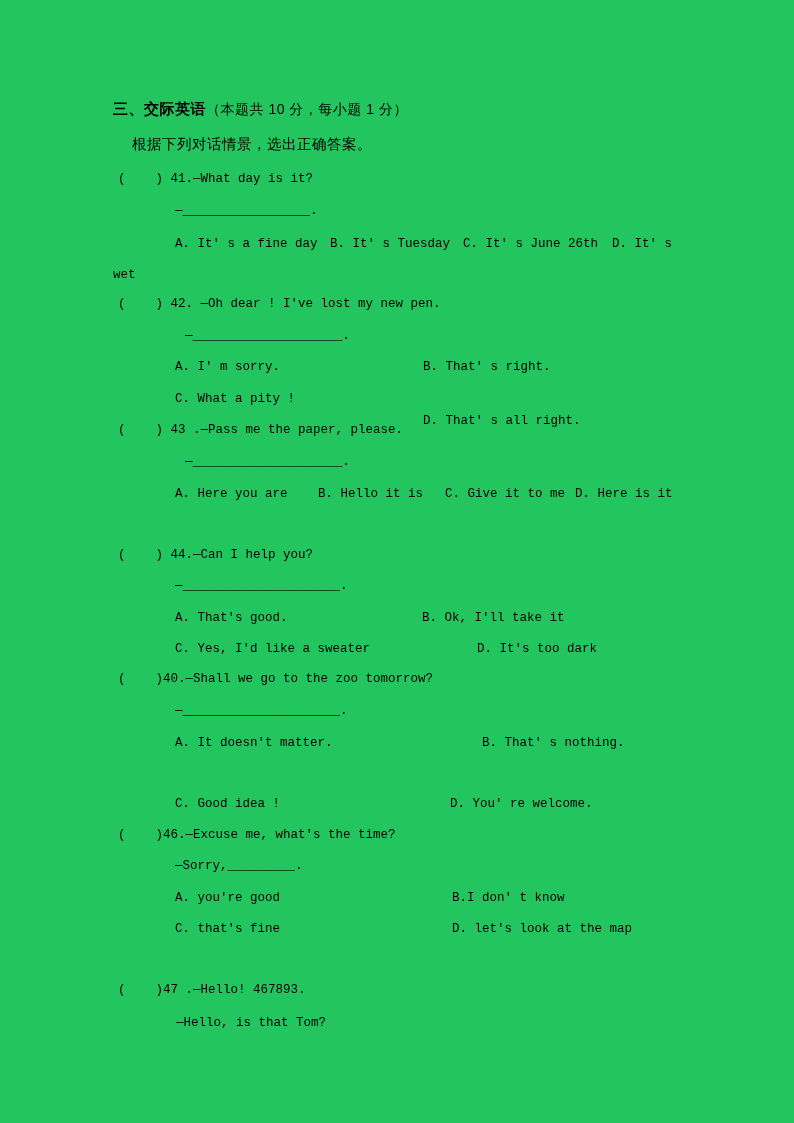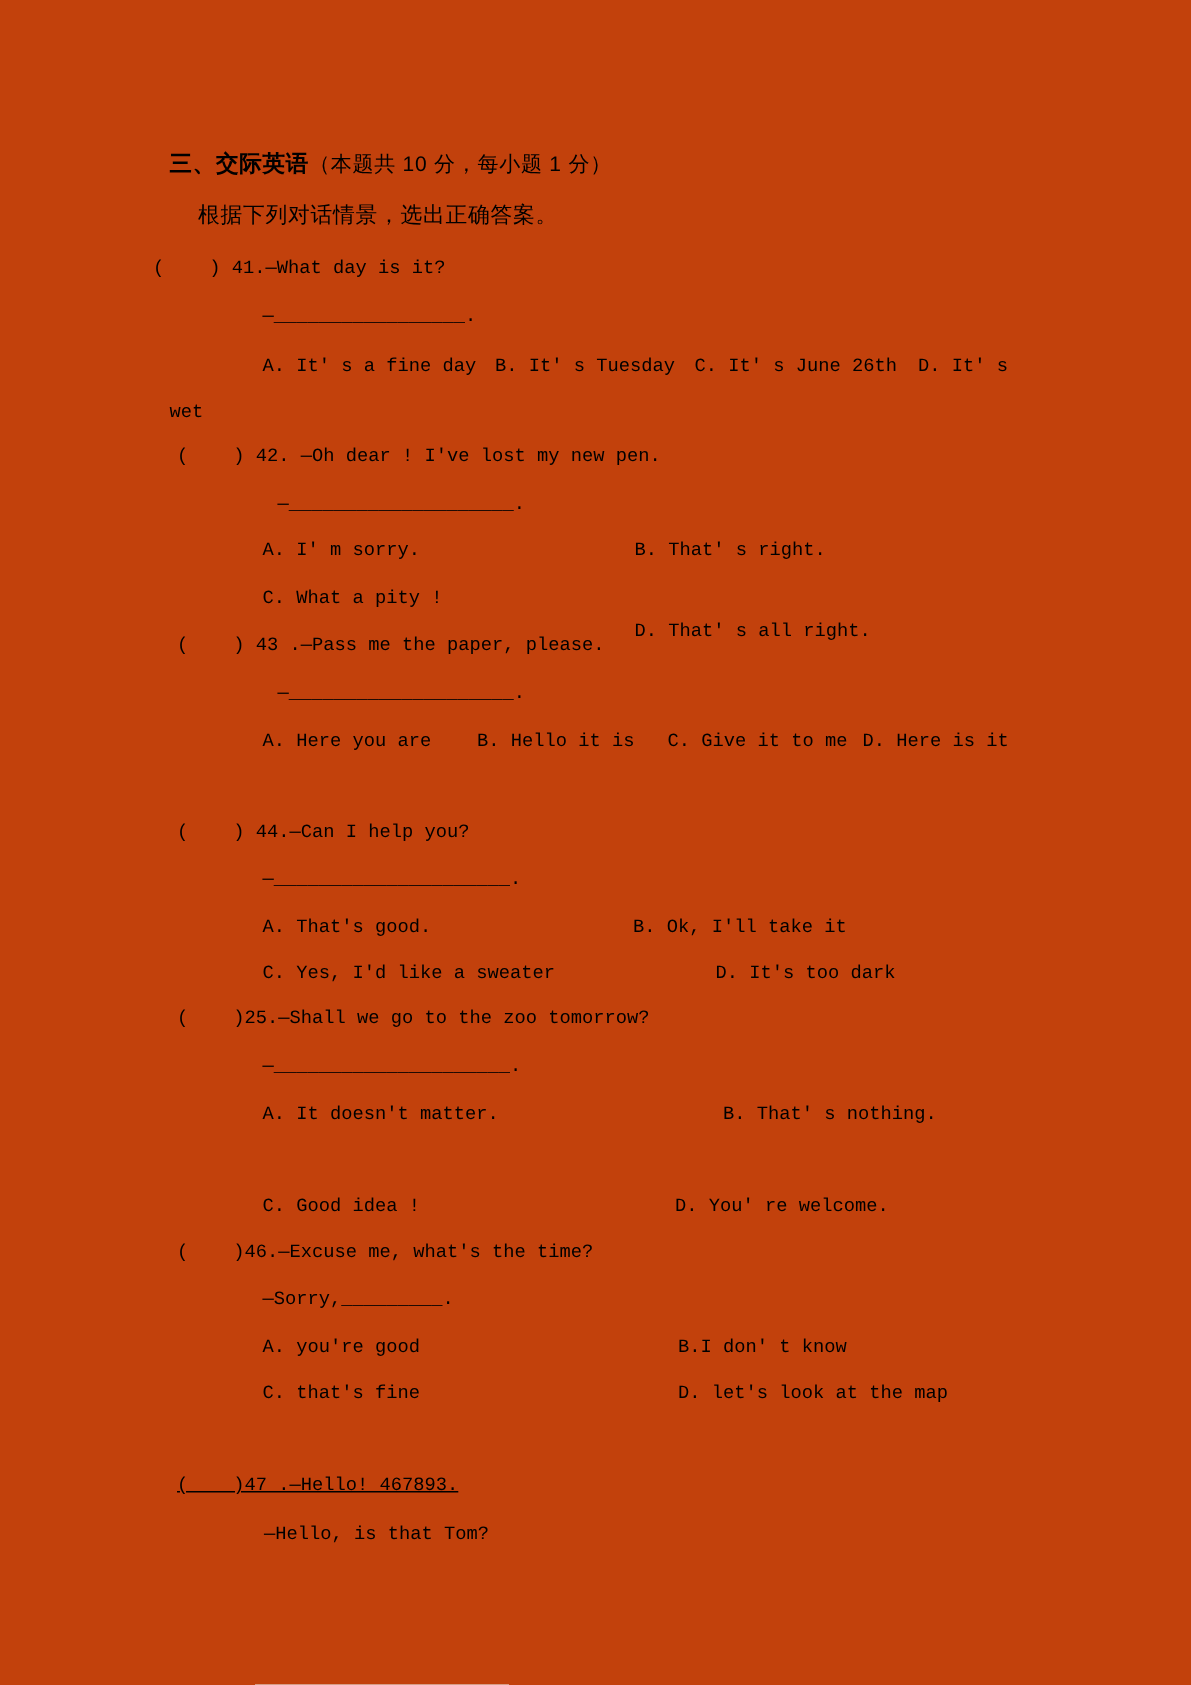--- a/index.html
+++ b/index.html
@@ -5,21 +5,21 @@
   html, body {
     margin: 0;
     padding: 0;
     background: #e8e8e8;
   }
   .page {
     position: relative;
     width: 794px;
     height: 1123px;
     margin: 0 auto;
-    background: #c2410c;
+    background: #22c55e;
     overflow: hidden;
     font-family: "Liberation Mono", "DejaVu Sans Mono", monospace;
     color: #000000;
   }
   .ln {
     position: absolute;
     white-space: pre;
     font-size: 12.5px;
     line-height: 16px;
     color: #000000;
@@ -41,21 +41,21 @@
 </style>
 </head>
 <body>
 
 <div class="page">
 
   <div class="ln cjk" style="top:100px; left:113px;"><span class="cjk-bold">三、交际英语</span><span class="note">（本题共 10 分，每小题 1 分）</span></div>
 
   <div class="ln cjk" style="top:135px; left:132px;">根据下列对话情景，选出正确答案。</div>
 
-  <div class="ln" style="top:171px; left:102px;">(    ) 41.—What day is it?</div>
+  <div class="ln" style="top:171px; left:118px;">(    ) 41.—What day is it?</div>
   <div class="ln" style="top:203px; left:175px;text-align:center;">—_________________.</div>
   <div class="ln" style="top:236px; left:175px;">A. It' s a fine day</div>
   <div class="ln" style="top:236px; left:330px;">B. It' s Tuesday</div>
   <div class="ln" style="top:236px; left:463px;">C. It' s June 26th</div>
   <div class="ln" style="top:236px; left:612px;">D. It' s</div>
   <div class="ln" style="top:267px; left:113px;">wet</div>
 
   <div class="ln" style="top:296px; left:118px;">(    ) 42. —Oh dear ! I've lost my new pen.</div>
   <div class="ln" style="top:328px; left:185px;">—____________________.</div>
   <div class="ln" style="top:359px; left:175px;">A. I' m sorry.</div>
@@ -70,30 +70,30 @@
   <div class="ln" style="top:486px; left:445px;">C. Give it to me</div>
   <div class="ln" style="top:486px; left:575px;">D. Here is it</div>
 
   <div class="ln" style="top:547px; left:118px;">(    ) 44.—Can I help you?</div>
   <div class="ln" style="top:578px; left:175px;">—_____________________.</div>
   <div class="ln" style="top:610px; left:175px;">A. That's good.</div>
   <div class="ln" style="top:610px; left:422px;">B. Ok, I'll take it</div>
   <div class="ln" style="top:641px; left:175px;">C. Yes, I'd like a sweater</div>
   <div class="ln" style="top:641px; left:477px;">D. It's too dark</div>
 
-  <div class="ln" style="top:671px; left:118px;">(    )25.—Shall we go to the zoo tomorrow?</div>
+  <div class="ln" style="top:671px; left:118px;">(    )40.—Shall we go to the zoo tomorrow?</div>
   <div class="ln" style="top:703px; left:175px;">—_____________________.</div>
   <div class="ln" style="top:735px; left:175px;">A. It doesn't matter.</div>
   <div class="ln" style="top:735px; left:482px;">B. That' s nothing.</div>
   <div class="ln" style="top:796px; left:175px;">C. Good idea !</div>
   <div class="ln" style="top:796px; left:450px;">D. You' re welcome.</div>
 
   <div class="ln" style="top:827px; left:118px;">(    )46.—Excuse me, what's the time?</div>
   <div class="ln" style="top:858px; left:175px;">—Sorry,_________.</div>
   <div class="ln" style="top:890px; left:175px;">A. you're good</div>
   <div class="ln" style="top:890px; left:452px;">B.I don' t know</div>
   <div class="ln" style="top:921px; left:175px;">C. that's fine</div>
   <div class="ln" style="top:921px; left:452px;">D. let's look at the map</div>
 
-  <div class="ln" style="top:982px; left:118px;text-decoration:underline;">(    )47 .—Hello! 467893.</div>
+  <div class="ln" style="top:982px; left:118px;">(    )47 .—Hello! 467893.</div>
   <div class="ln" style="top:1015px; left:176px;">—Hello, is that Tom?</div>
 
 </div>
 
 </body></html>

